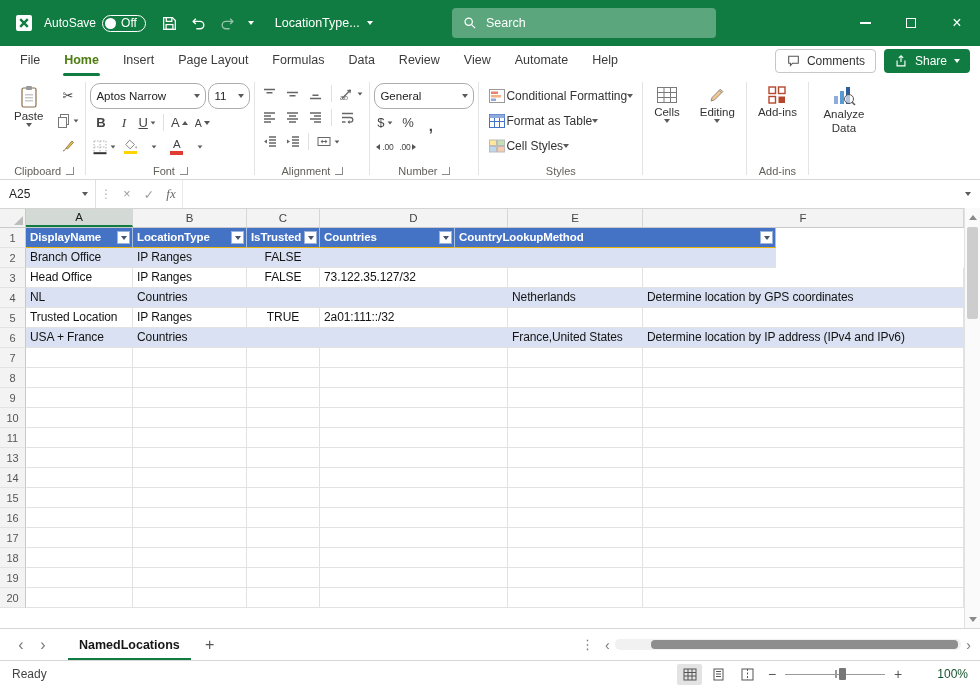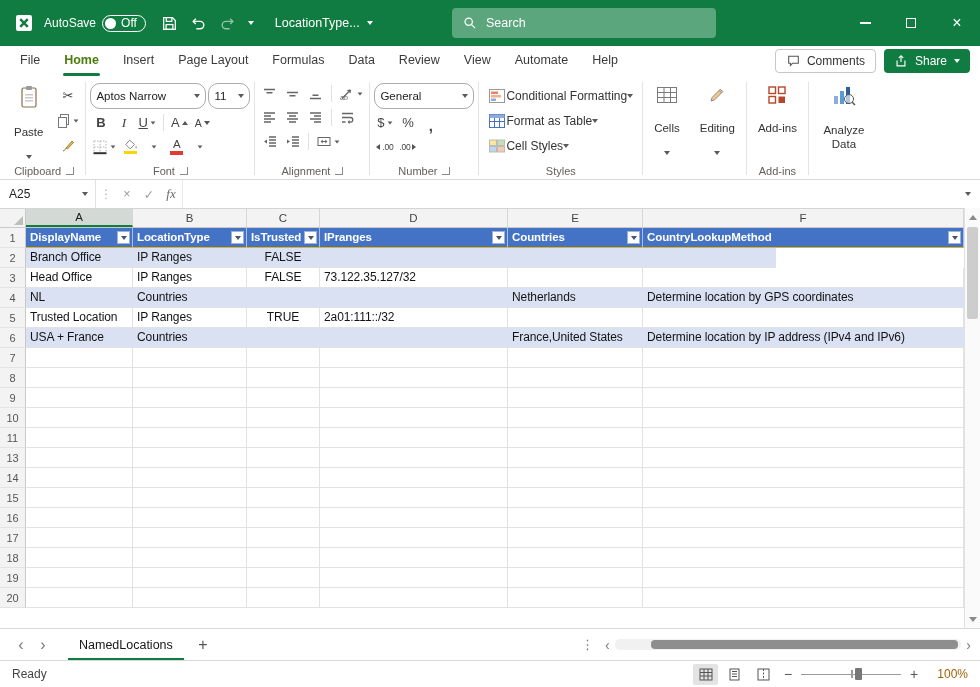--- a/index.html
+++ b/index.html
@@ -42,21 +42,21 @@
 
 
 .ribbon{height:104px;flex:0 0 104px;background:#fff;border-bottom:1px solid #d8d8d8;display:flex;align-items:stretch;padding:2px 2px 0 4px;overflow:hidden}
 .rgroup{display:flex;flex-direction:column;padding:2px 3px 0}
 .gbody{flex:1;display:flex;align-items:center;gap:4px}
 .gbody.col{flex-direction:column;align-items:flex-start;justify-content:flex-start;gap:3px;padding-top:3px}
 .rrow{display:flex;align-items:center;gap:2px}
 .glabel{height:17px;font-size:11px;color:#63605c;display:flex;align-items:center;justify-content:center;gap:5px;padding:0 2px;white-space:nowrap}
 .launcher{width:8px;height:8px;border-right:1.2px solid #8a8a8a;border-bottom:1.2px solid #8a8a8a;display:inline-block}
 .gsep{width:1px;background:#e4e4e4;margin:4px 1px;flex:0 0 1px}
-.bigbtn{display:flex;flex-direction:column;align-items:center;justify-content:flex-start;gap:16px;padding:5px 7px 2px;font-size:11.5px;color:#333;border-radius:3px;height:100%;text-align:center;line-height:1.25}
+.bigbtn{display:flex;flex-direction:column;align-items:center;justify-content:flex-start;gap:0;padding:5px 7px 2px;font-size:11.5px;color:#333;border-radius:3px;height:100%;text-align:center;line-height:1.25}
 .mini-col{display:flex;flex-direction:column;justify-content:flex-start;gap:4px;padding-top:5px;height:100%}
 .sbtn{min-width:21px;height:21px;display:flex;align-items:center;justify-content:center;border-radius:2px;color:#444;gap:2px;padding:0 2px}
 .combo{height:22px;border:1px solid #acacac;background:#fff;border-radius:10px;display:flex;align-items:center;justify-content:space-between;gap:4px;padding:12px 5px;font-size:11.5px;color:#222;white-space:nowrap;overflow:hidden}
 .vdiv{width:1px;height:17px;background:#e0e0e0;margin:0 3px}
 .bld{font-weight:700;font-size:13px}
 .itl{font-family:"Liberation Serif",serif;font-style:italic;font-size:13.5px}
 .und{text-decoration:underline;font-size:13px}
 .af{font-size:13px}
 .af.small{font-size:10.5px}
 .tri-up{width:0;height:0;border-left:3px solid transparent;border-right:3px solid transparent;border-bottom:4px solid #555;display:inline-block}
@@ -104,39 +104,39 @@
 .varrow.up{top:1px}.varrow.down{bottom:1px}
 .varrow.up::after{content:'';border-left:4px solid transparent;border-right:4px solid transparent;border-bottom:5px solid #8a8a8a}
 .varrow.down::after{content:'';border-left:4px solid transparent;border-right:4px solid transparent;border-top:5px solid #8a8a8a}
 .vthumb{position:absolute;left:2px;top:19px;width:11px;height:92px;background:#CDCDCD;border-radius:2px}
 
 
 .sheet-bar{height:32px;flex:0 0 32px;background:#fff;border-top:1px solid #d8d8d8;display:flex;align-items:center;padding-left:10px;font-size:12px}
 .snav{width:22px;height:22px;display:flex;align-items:center;justify-content:center;color:#777;font-size:16px}
 #sheet-tabs{display:flex;height:100%;margin-left:10px}
 .stab{padding:0 15px;display:flex;align-items:center;font-size:12.5px;color:#444;position:relative;white-space:nowrap}
-.stab.active{font-weight:400;color:#161616}
+.stab.active{font-weight:700;color:#161616}
 .stab.active::after{content:'';position:absolute;left:4px;right:4px;bottom:0;height:2.5px;background:var(--green,#107C41)}
 .addsheet{width:30px;height:100%;display:flex;align-items:center;justify-content:center;font-size:16px;color:#555}
 .sdots{color:#777;margin-right:8px;font-size:13px}
 .hscroll{display:flex;align-items:center;width:372px;margin-right:6px;gap:2px}
 .harrow{color:#777;font-size:14px;padding:0 3px}
 .htrack{flex:1;height:11px;background:#F1F1F1;border-radius:5px;position:relative}
 .hthumb{position:absolute;left:36px;right:3px;top:1px;bottom:1px;background:#8E8E8E;border-radius:4px}
 
 
 .status-bar{height:27px;flex:0 0 27px;background:#fff;border-top:1px solid #d8d8d8;display:flex;align-items:center;padding:0 12px;font-size:12px;color:#444}
 .viewbtn{width:25px;height:21px;display:flex;align-items:center;justify-content:center;margin:0 2px;border-radius:2px}
 .viewbtn.sel{background:#E3E3E3}
 .zbtn{width:20px;text-align:center;font-size:14px;color:#555;display:flex;justify-content:center}
 .zslider{width:100px;height:22px;position:relative;margin:0 3px}
 .ztrack{position:absolute;left:0;right:0;top:10.5px;height:1.5px;background:#9a9a9a}
 .znotch{position:absolute;left:50%;top:7px;width:1.5px;height:8px;background:#9a9a9a}
 .zthumb{position:absolute;left:54%;top:5px;width:7px;height:12px;background:#777;border-radius:1px}
-.zoomlvl{margin-left:8px;min-width:36px;text-align:right;color:#a16207}
+.zoomlvl{margin-left:24px;min-width:36px;text-align:right;color:#14532d}
 </style>
 </head>
 <body>
 
 <div id="app">
 
   <div class="titlebar">
     <div class="tb-icon">
       <svg width="20" height="20" viewBox="0 0 20 20">
         <rect x="2" y="2" width="16" height="16" rx="2" fill="#fff"></rect>
@@ -596,21 +596,20 @@
           <div class="colhdr col-d">D</div>
           <div class="colhdr col-e">E</div>
           <div class="colhdr col-f">F</div>
         </div>
       <div id="grid-rows">
           <div class="grow">
             <div class="rowhdr">1</div>
             <div class="cell col-a thead"><span>DisplayName</span><span class="filter"></span></div>
             <div class="cell col-b thead"><span>LocationType</span><span class="filter"></span></div>
             <div class="cell col-c thead"><span>IsTrusted</span><span class="filter"></span></div>
-            <div class="cell col-d thead"><span>IPranges</span><span class="filter"></span></div>
             <div class="cell col-e thead"><span>Countries</span><span class="filter"></span></div>
             <div class="cell col-f thead"><span>CountryLookupMethod</span><span class="filter"></span></div>
           </div>
           <div class="grow">
             <div class="rowhdr">2</div>
             <div class="cell col-a band">Branch Office</div>
             <div class="cell col-b band">IP Ranges</div>
             <div class="cell col-c band ctr">FALSE</div>
             <div class="cell col-e band"></div>
             <div class="cell col-f band"></div>

